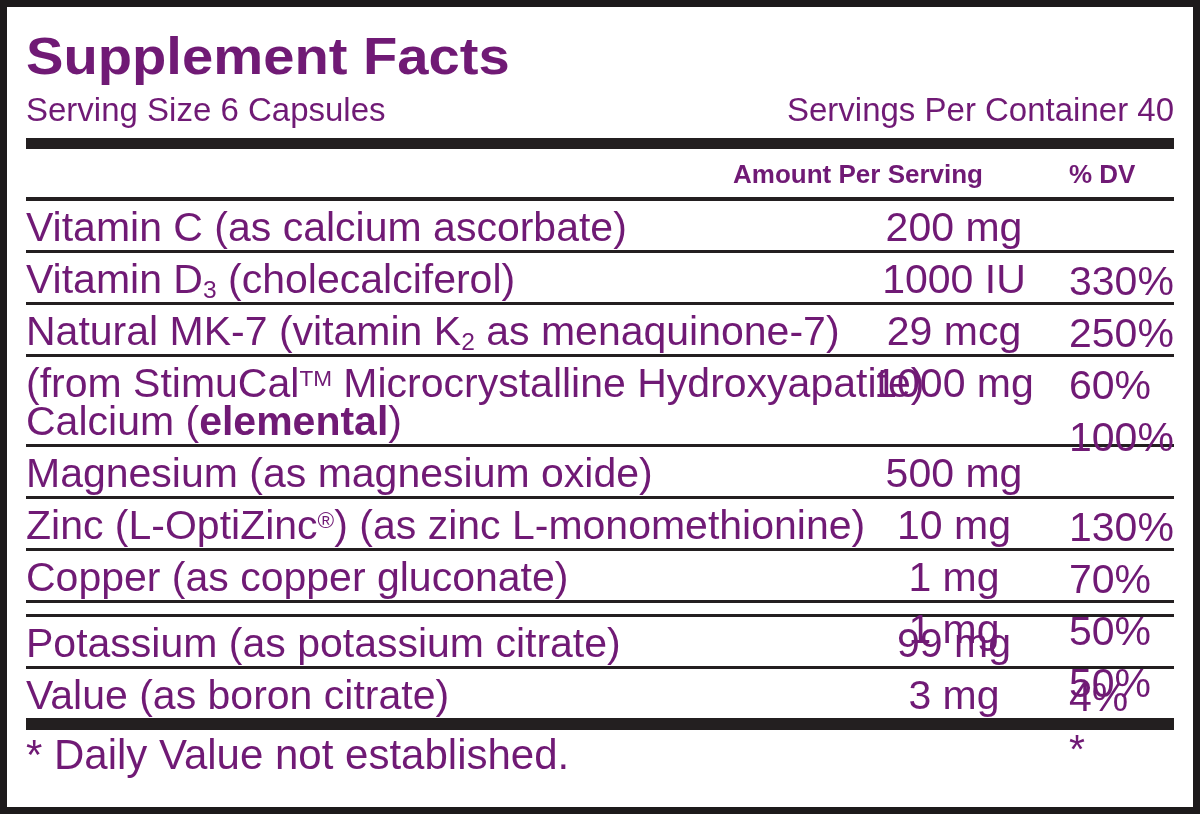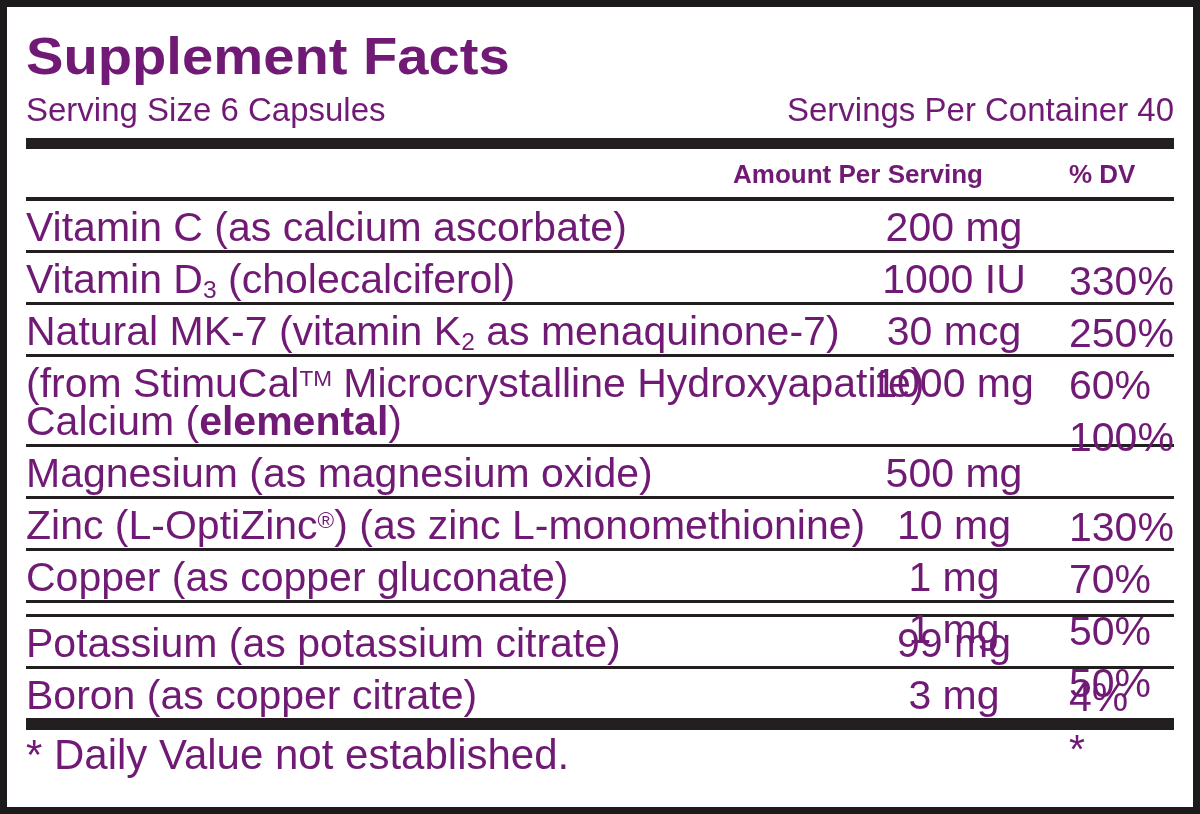--- a/index.html
+++ b/index.html
@@ -143,21 +143,21 @@
         <div class="amount">200 mg</div>
         <div class="dv">330%</div>
       </div>
       <div class="row">
         <div class="name">Vitamin D<sub>3</sub> (cholecalciferol)</div>
         <div class="amount">1000 IU</div>
         <div class="dv">250%</div>
       </div>
       <div class="row">
         <div class="name">Natural MK-7 (vitamin K<sub>2</sub> as menaquinone-7)</div>
-        <div class="amount">30 mcg</div>
+        <div class="amount">29 mcg</div>
         <div class="dv">60%</div>
       </div>
       <div class="row">
         <div class="name">(from StimuCal<sup>TM</sup> Microcrystalline Hydroxyapatite)</div>
         <div class="name">Calcium (<b>elemental</b>)</div>
         <div class="amount">1000 mg</div>
         <div class="dv">100%</div>
       </div>
       <div class="row">
         <div class="name">Magnesium (as magnesium oxide)</div>
@@ -177,21 +177,21 @@
       <div class="row">
         <div class="amount">1 mg</div>
         <div class="dv">50%</div>
       </div>
       <div class="row">
         <div class="name">Potassium (as potassium citrate)</div>
         <div class="amount">99 mg</div>
         <div class="dv">4%</div>
       </div>
       <div class="row">
-        <div class="name">Boron (as copper citrate)</div>
+        <div class="name">Value (as boron citrate)</div>
         <div class="amount">3 mg</div>
         <div class="dv ast">*</div>
       </div>
     </div>
 
   <div class="thick-bar bottom"></div>
 
   <div class="footnote">* Daily Value not established.</div>
 
 </div>

